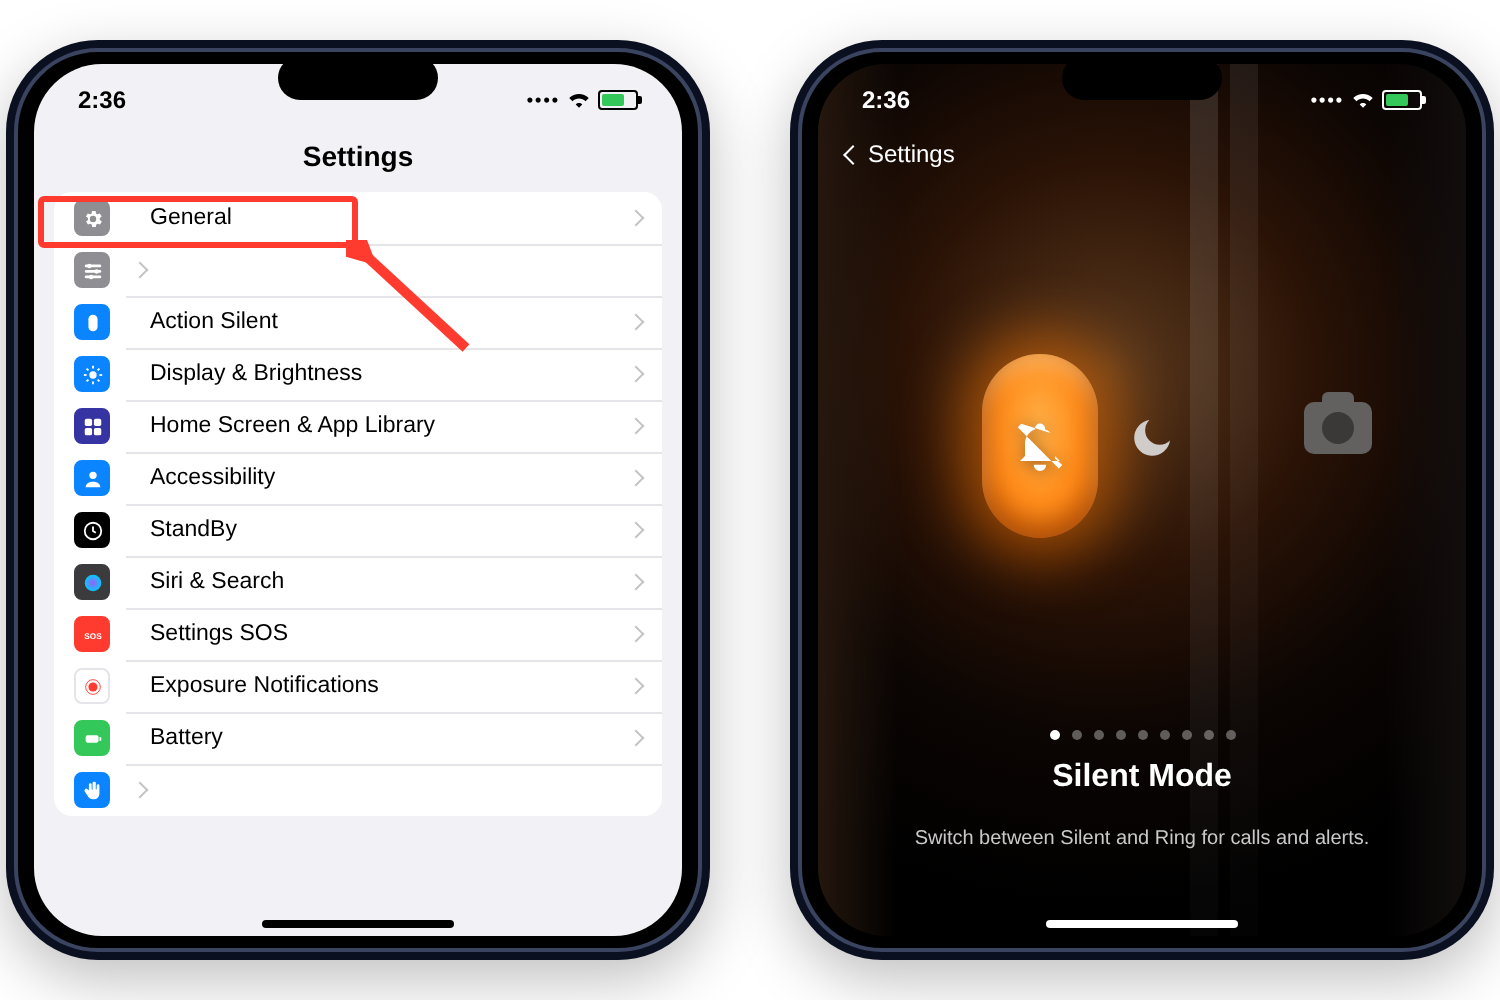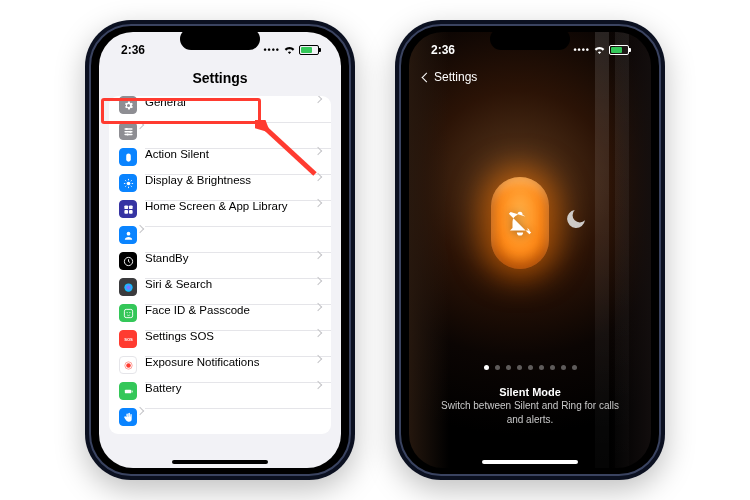--- a/index.html
+++ b/index.html
@@ -8,42 +8,42 @@
     --chevron:#c5c5c8;
     --sep:#e5e5e9;
     --text:#000;
     --header:#000;
     --highlight:#ff3b30;
   }
   *{box-sizing:border-box;-webkit-font-smoothing:antialiased;}
   body{margin:0;display:flex;gap:40px;justify-content:center;align-items:center;height:500px;width:750px;background:#fff;font-family:-apple-system,BlinkMacSystemFont,"SF Pro Text","Helvetica Neue",Arial,sans-serif;}
 
   
-  .phone{width:270px;height:460px;position:relative;}
+  .phone{width:352px;height:460px;position:relative;}
   .frame{position:absolute;inset:0;border-radius:46px;background:#0b1020;box-shadow:0 10px 30px rgba(0,0,0,.25);}
   .rim{position:absolute;inset:4px;border-radius:42px;border:2px solid #3a4360;background:#000;}
   .screen{position:absolute;left:14px;right:14px;top:12px;bottom:12px;border-radius:34px;overflow:hidden;}
   .dynamic-island{position:absolute;top:8px;left:50%;transform:translateX(-50%);width:80px;height:22px;background:#000;border-radius:18px;z-index:50;}
   .home-indicator{position:absolute;bottom:4px;left:50%;transform:translateX(-50%);width:96px;height:4px;border-radius:3px;z-index:40;}
 
   
   .statusbar{position:absolute;top:0;left:0;right:0;height:36px;display:flex;align-items:center;justify-content:space-between;padding:0 22px;font-size:12px;font-weight:600;z-index:30;}
   .status-right{display:flex;align-items:center;gap:3px;}
   .dots{letter-spacing:1px;font-size:9px;}
   .wifi{display:inline-block;}
   .battery{display:inline-block;width:20px;height:10px;border:1px solid currentColor;border-radius:2px;position:relative;}
   .battery:after{content:"";position:absolute;right:-3px;top:2px;width:2px;height:4px;background:currentColor;border-radius:0 1px 1px 0;}
   .battery .fill{position:absolute;left:1px;top:1px;bottom:1px;width:60%;background:#34c759;border-radius:1px;}
 
   
   .screen.light{background:var(--ios-bg);color:var(--text);}
   .nav-title{position:absolute;top:38px;left:0;right:0;text-align:center;font-size:14px;font-weight:600;}
   .list{position:absolute;top:64px;left:10px;right:10px;bottom:0;overflow:hidden;}
   .group{background:var(--row-bg);border-radius:9px;margin-bottom:14px;overflow:hidden;}
-  .row{display:flex;height:26px;padding:0 10px;position:relative;}
+  .row{display:flex;align-items:center;height:26px;padding:0 10px;position:relative;gap:12px;}
   .row + .row:before{content:"";position:absolute;left:36px;right:0;top:0;height:1px;background:var(--sep);}
   .icn{width:18px;height:18px;border-radius:4px;display:flex;align-items:center;justify-content:center;flex-shrink:0;color:#fff;}
   .icn svg{width:11px;height:11px;}
   .lbl{margin-left:8px;font-size:11.5px;flex:1;white-space:nowrap;overflow:hidden;text-overflow:ellipsis;color:#000;}
   .chev{width:6px;height:6px;border-top:1.5px solid var(--chevron);border-right:1.5px solid var(--chevron);transform:rotate(45deg);}
   .hl{position:absolute;border:3px solid var(--highlight);border-radius:3px;width:160px;height:26px;top:78px;left:16px;z-index:60;pointer-events:none;}
   .arrow{position:absolute;top:100px;left:170px;z-index:61;pointer-events:none;}
 
   
   .screen.dark{background:radial-gradient(circle at 45% 35%,#5b3a1e 0%,#2b1306 30%,#0b0503 55%,#000 80%);color:#fff;}
@@ -54,21 +54,21 @@
   .big-btn svg{width:30px;height:30px;fill:#fff;filter:drop-shadow(0 1px 4px rgba(0,0,0,.4));}
   .next-glyph{position:absolute;left:155px;top:175px;width:24px;height:24px;color:#ddd;opacity:.9;}
   .next-glyph.cam{position:absolute;left:238px;top:160px;width:44px;height:44px;color:#888;display:flex;align-items:center;justify-content:center;}
   .cam-body{width:34px;height:26px;background:#6a6a6a;border-radius:5px;position:relative;}
   .cam-body:before{content:"";position:absolute;top:-5px;left:9px;width:16px;height:8px;background:#6a6a6a;border-radius:3px 3px 0 0;}
   .cam-body:after{content:"";position:absolute;top:5px;left:9px;width:16px;height:16px;border-radius:50%;background:#3e3e3e;}
 
   .pager{position:absolute;bottom:98px;left:0;right:0;display:flex;justify-content:center;gap:6px;}
   .pager span{width:5px;height:5px;border-radius:50%;background:rgba(255,255,255,.35);}
   .pager span.on{background:#fff;}
-  .mode-title{position:absolute;bottom:70px;left:0;right:0;text-align:center;font-size:11px;font-weight:600;}
+  .mode-title{position:absolute;bottom:70px;left:0;right:0;text-align:center;font-size:16px;font-weight:600;}
   .mode-sub{position:absolute;bottom:42px;left:30px;right:30px;text-align:center;font-size:10px;line-height:1.35;color:#c9c9c9;}
 
   .edge-glow-left{position:absolute;top:0;bottom:0;left:0;width:40px;background:linear-gradient(90deg,rgba(40,25,15,.9),transparent);}
   .edge-glow-right{position:absolute;top:0;bottom:0;right:0;width:40px;background:linear-gradient(-90deg,rgba(20,15,15,.9),transparent);}
   .vstripe{position:absolute;top:0;bottom:0;width:14px;background:linear-gradient(180deg,rgba(255,255,255,.12),rgba(255,255,255,.02));}
   .vstripe.s1{left:186px;}
   .vstripe.s2{left:206px;opacity:.6;}
 </style>
 </head>
 <body>
@@ -157,20 +157,21 @@
             <span class="lbl">Home Screen &amp; App Library</span>
             <span class="chev"></span>
           </div>
           <div class="row">
             <span class="icn" style="background:#0a84ff;border:1px solid #0a84ff">
               <svg viewBox="0 0 24 24" fill="currentColor">
                 <circle cx="12" cy="8" r="4"></circle>
                 <path d="M4 21c0-4 4-6 8-6s8 2 8 6"></path>
               </svg>
             </span>
+            <span class="lbl">Accessibility</span>
             <span class="chev"></span>
           </div>
           <div class="row">
             <span class="icn" style="background:#000000;border:1px solid #000000">
               <svg viewBox="0 0 24 24" fill="currentColor">
                 <circle cx="12" cy="12" r="9" fill="none" stroke="currentColor" stroke-width="2"></circle>
                 <path d="M12 7v5l3 2" stroke="currentColor" stroke-width="2" fill="none"></path>
               </svg>
             </span>
             <span class="lbl">StandBy</span>
@@ -182,32 +183,20 @@
                 <circle cx="12" cy="12" r="9" fill="url(#sg)"></circle>
                 <defs>
                   <radialGradient id="sg">
                     <stop offset="0" stop-color="#9d5cff"></stop>
                     <stop offset="1" stop-color="#0cf"></stop>
                   </radialGradient>
                 </defs>
               </svg>
             </span>
             <span class="lbl">Siri &amp; Search</span>
-            <span class="chev"></span>
-          </div>
-          <div class="row">
-            <span class="icn" style="background:#34c759;border:1px solid #34c759">
-              <svg viewBox="0 0 24 24" fill="currentColor">
-                <rect x="3" y="3" width="18" height="18" rx="4" fill="none" stroke="currentColor" stroke-width="2"></rect>
-                <circle cx="9" cy="10" r="1.2"></circle>
-                <circle cx="15" cy="10" r="1.2"></circle>
-                <path d="M9 15c1 1 2 1.5 3 1.5s2-.5 3-1.5" stroke="currentColor" stroke-width="1.5" fill="none"></path>
-              </svg>
-            </span>
-            <span class="lbl">Face ID &amp; Passcode</span>
             <span class="chev"></span>
           </div>
           <div class="row">
             <span class="icn" style="background:#ff3b30;border:1px solid #ff3b30">
               <svg viewBox="0 0 24 24" fill="currentColor">
                 <text x="12" y="16" text-anchor="middle" font-size="9" font-weight="700" fill="#fff">SOS</text>
               </svg>
             </span>
             <span class="lbl">Settings SOS</span>
             <span class="chev"></span>

